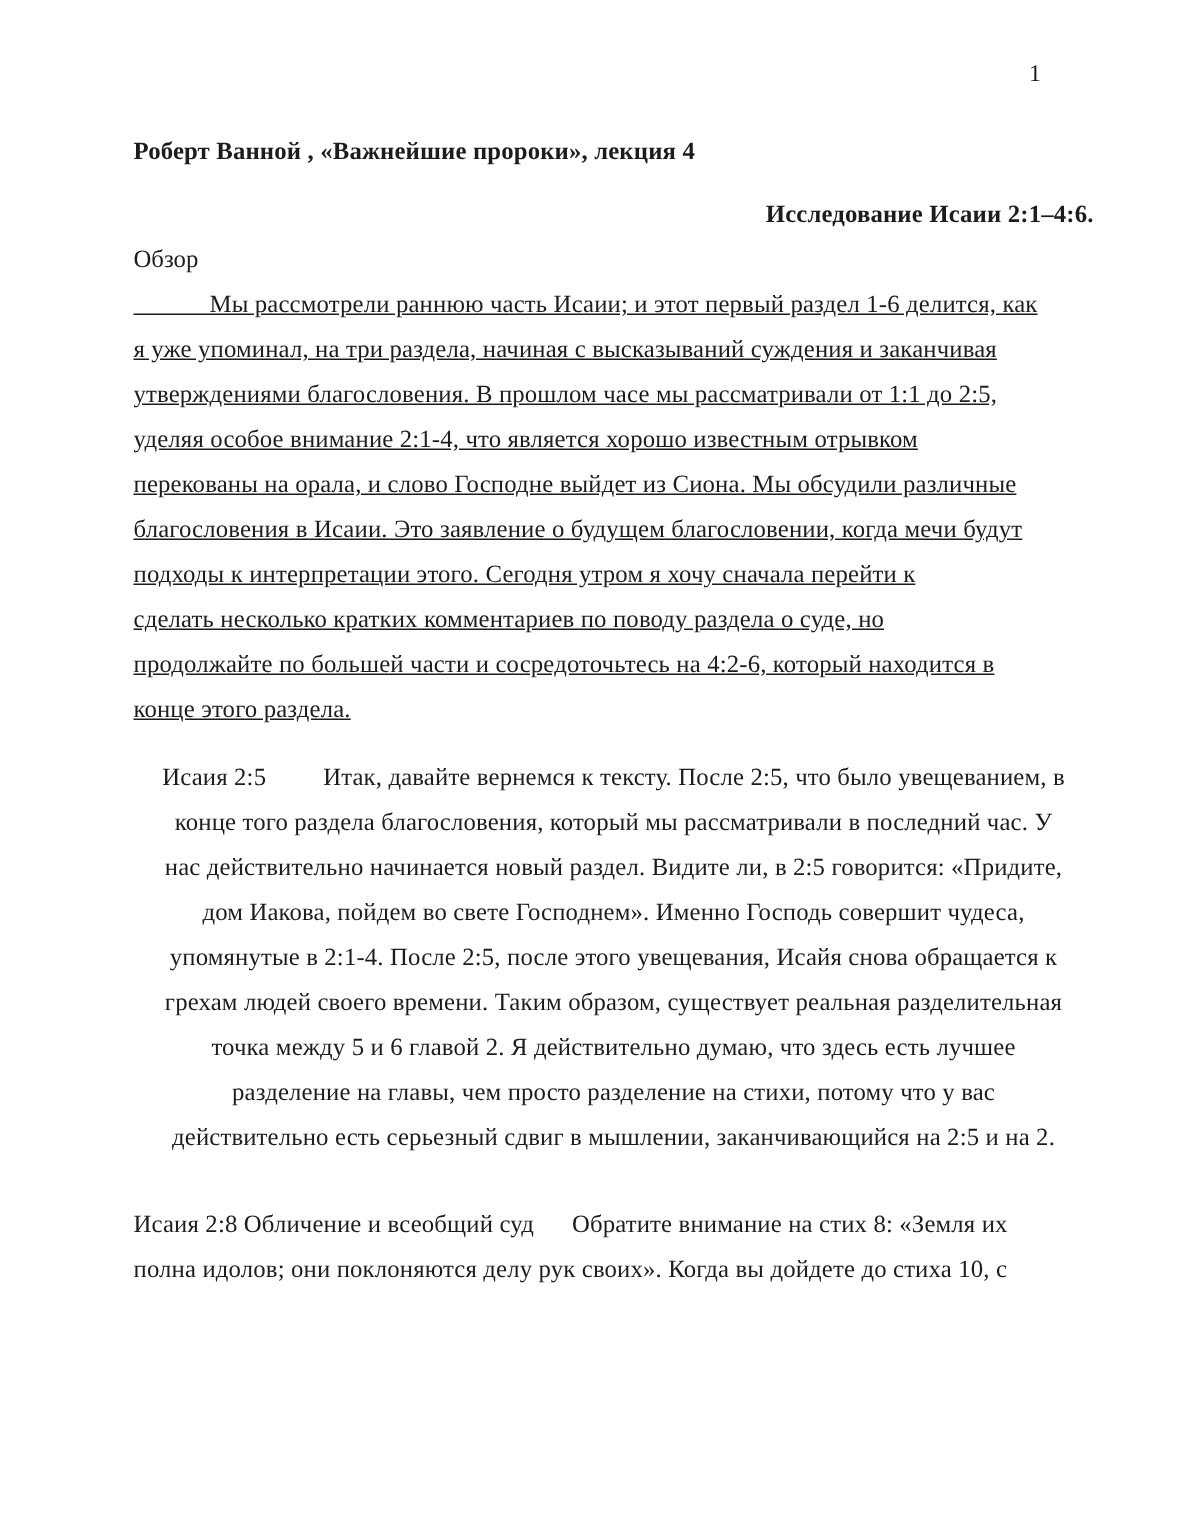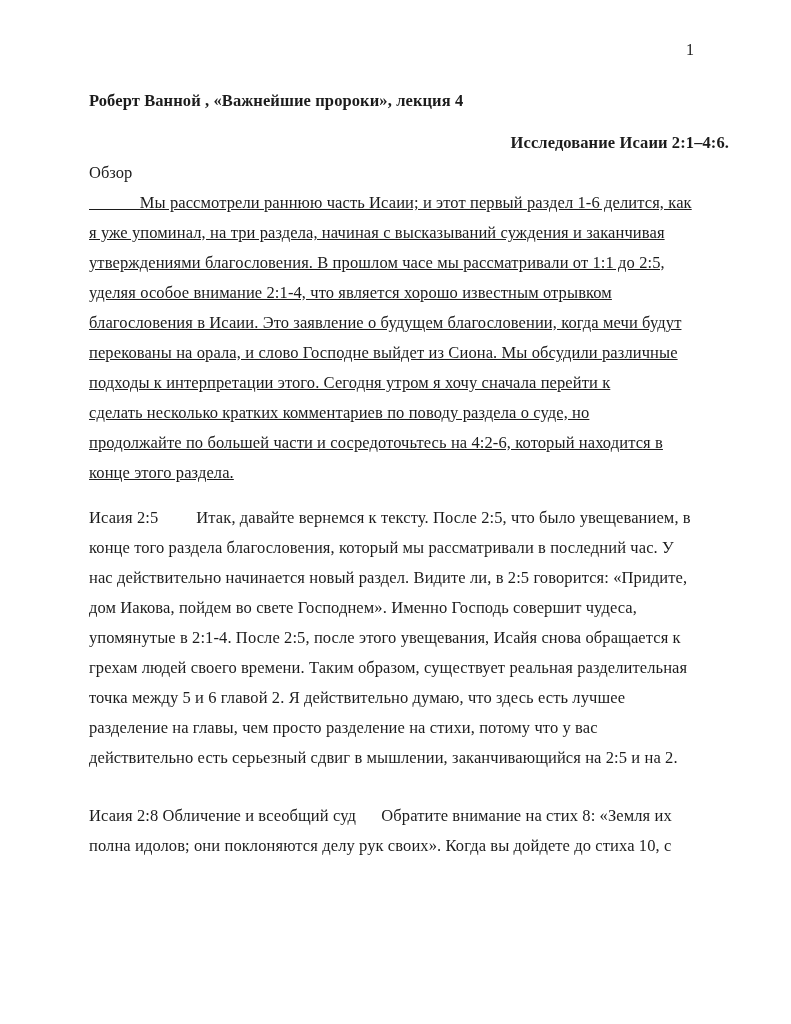--- a/index.html
+++ b/index.html
@@ -48,43 +48,43 @@
     line-height: 26px;
     margin-top: 4px;
   }
   .paragraph .text-line {
     font-size: 16.5px;
     line-height: 30px;
     white-space: pre;
     letter-spacing: 0.1px;
   }
   .para-overview { margin-top: 2px; text-decoration: underline; }
-  .para-isaiah-2-5 { margin-top: 15px; }
+  .para-isaiah-2-5 { margin-top: 15px; text-align: center; }
   .para-isaiah-2-8 { margin-top: 28px; }
 </style>
 </head>
 <body>
 
 <div class="page">
   <div class="page-number">1</div>
 
   <div class="content">
     <div class="doc-title">Роберт Ванной , «Важнейшие пророки», лекция 4</div>
 
     <div class="doc-subtitle">Исследование Исаии 2:1–4:6.</div>
 
     <div class="section-label">Обзор</div>
 
     <div class="paragraph para-overview">
         <div class="text-line">            Мы рассмотрели раннюю часть Исаии; и этот первый раздел 1-6 делится, как</div>
         <div class="text-line">я уже упоминал, на три раздела, начиная с высказываний суждения и заканчивая</div>
         <div class="text-line">утверждениями благословения. В прошлом часе мы рассматривали от 1:1 до 2:5,</div>
         <div class="text-line">уделяя особое внимание 2:1-4, что является хорошо известным отрывком</div>
+        <div class="text-line">перекованы на орала, и слово Господне выйдет из Сиона. Мы обсудили различные</div>
         <div class="text-line">благословения в Исаии. Это заявление о будущем благословении, когда мечи будут</div>
-        <div class="text-line">перекованы на орала, и слово Господне выйдет из Сиона. Мы обсудили различные</div>
         <div class="text-line">подходы к интерпретации этого. Сегодня утром я хочу сначала перейти к</div>
         <div class="text-line">сделать несколько кратких комментариев по поводу раздела о суде, но</div>
         <div class="text-line">продолжайте по большей части и сосредоточьтесь на 4:2-6, который находится в</div>
         <div class="text-line">конце этого раздела.</div>
       </div>
 
     <div class="paragraph para-isaiah-2-5">
         <div class="text-line">Исаия 2:5         Итак, давайте вернемся к тексту. После 2:5, что было увещеванием, в</div>
         <div class="text-line">конце того раздела благословения, который мы рассматривали в последний час. У</div>
         <div class="text-line">нас действительно начинается новый раздел. Видите ли, в 2:5 говорится: «Придите,</div>

